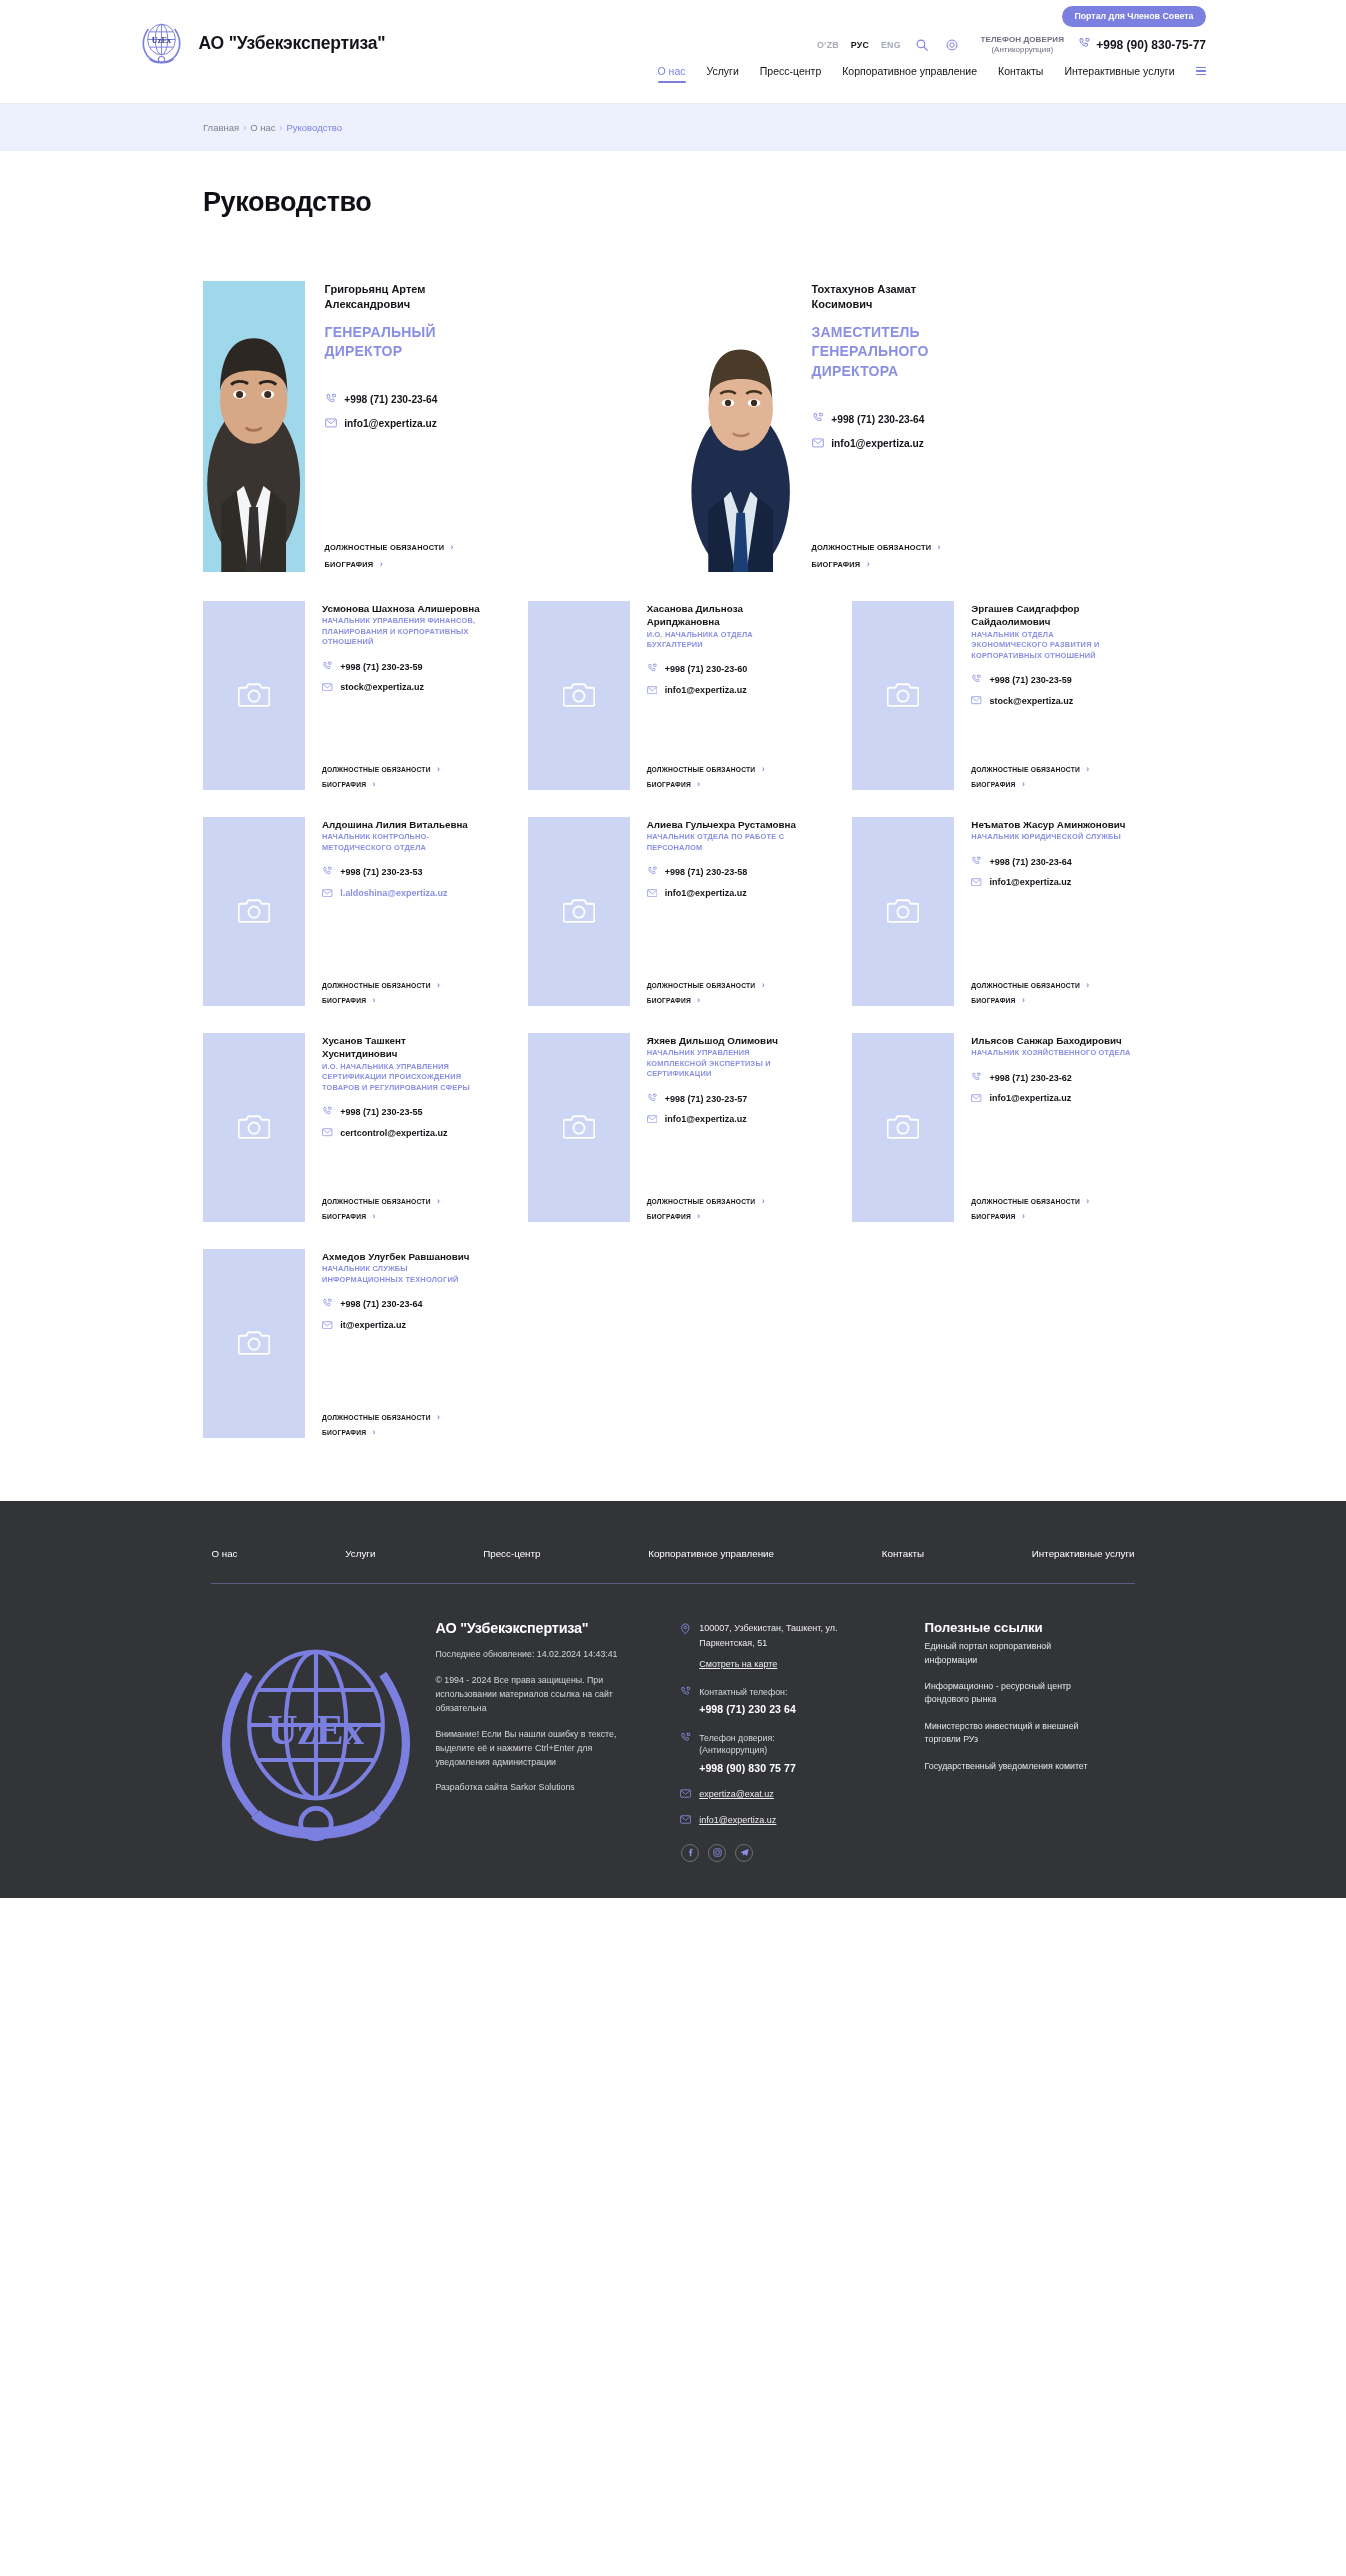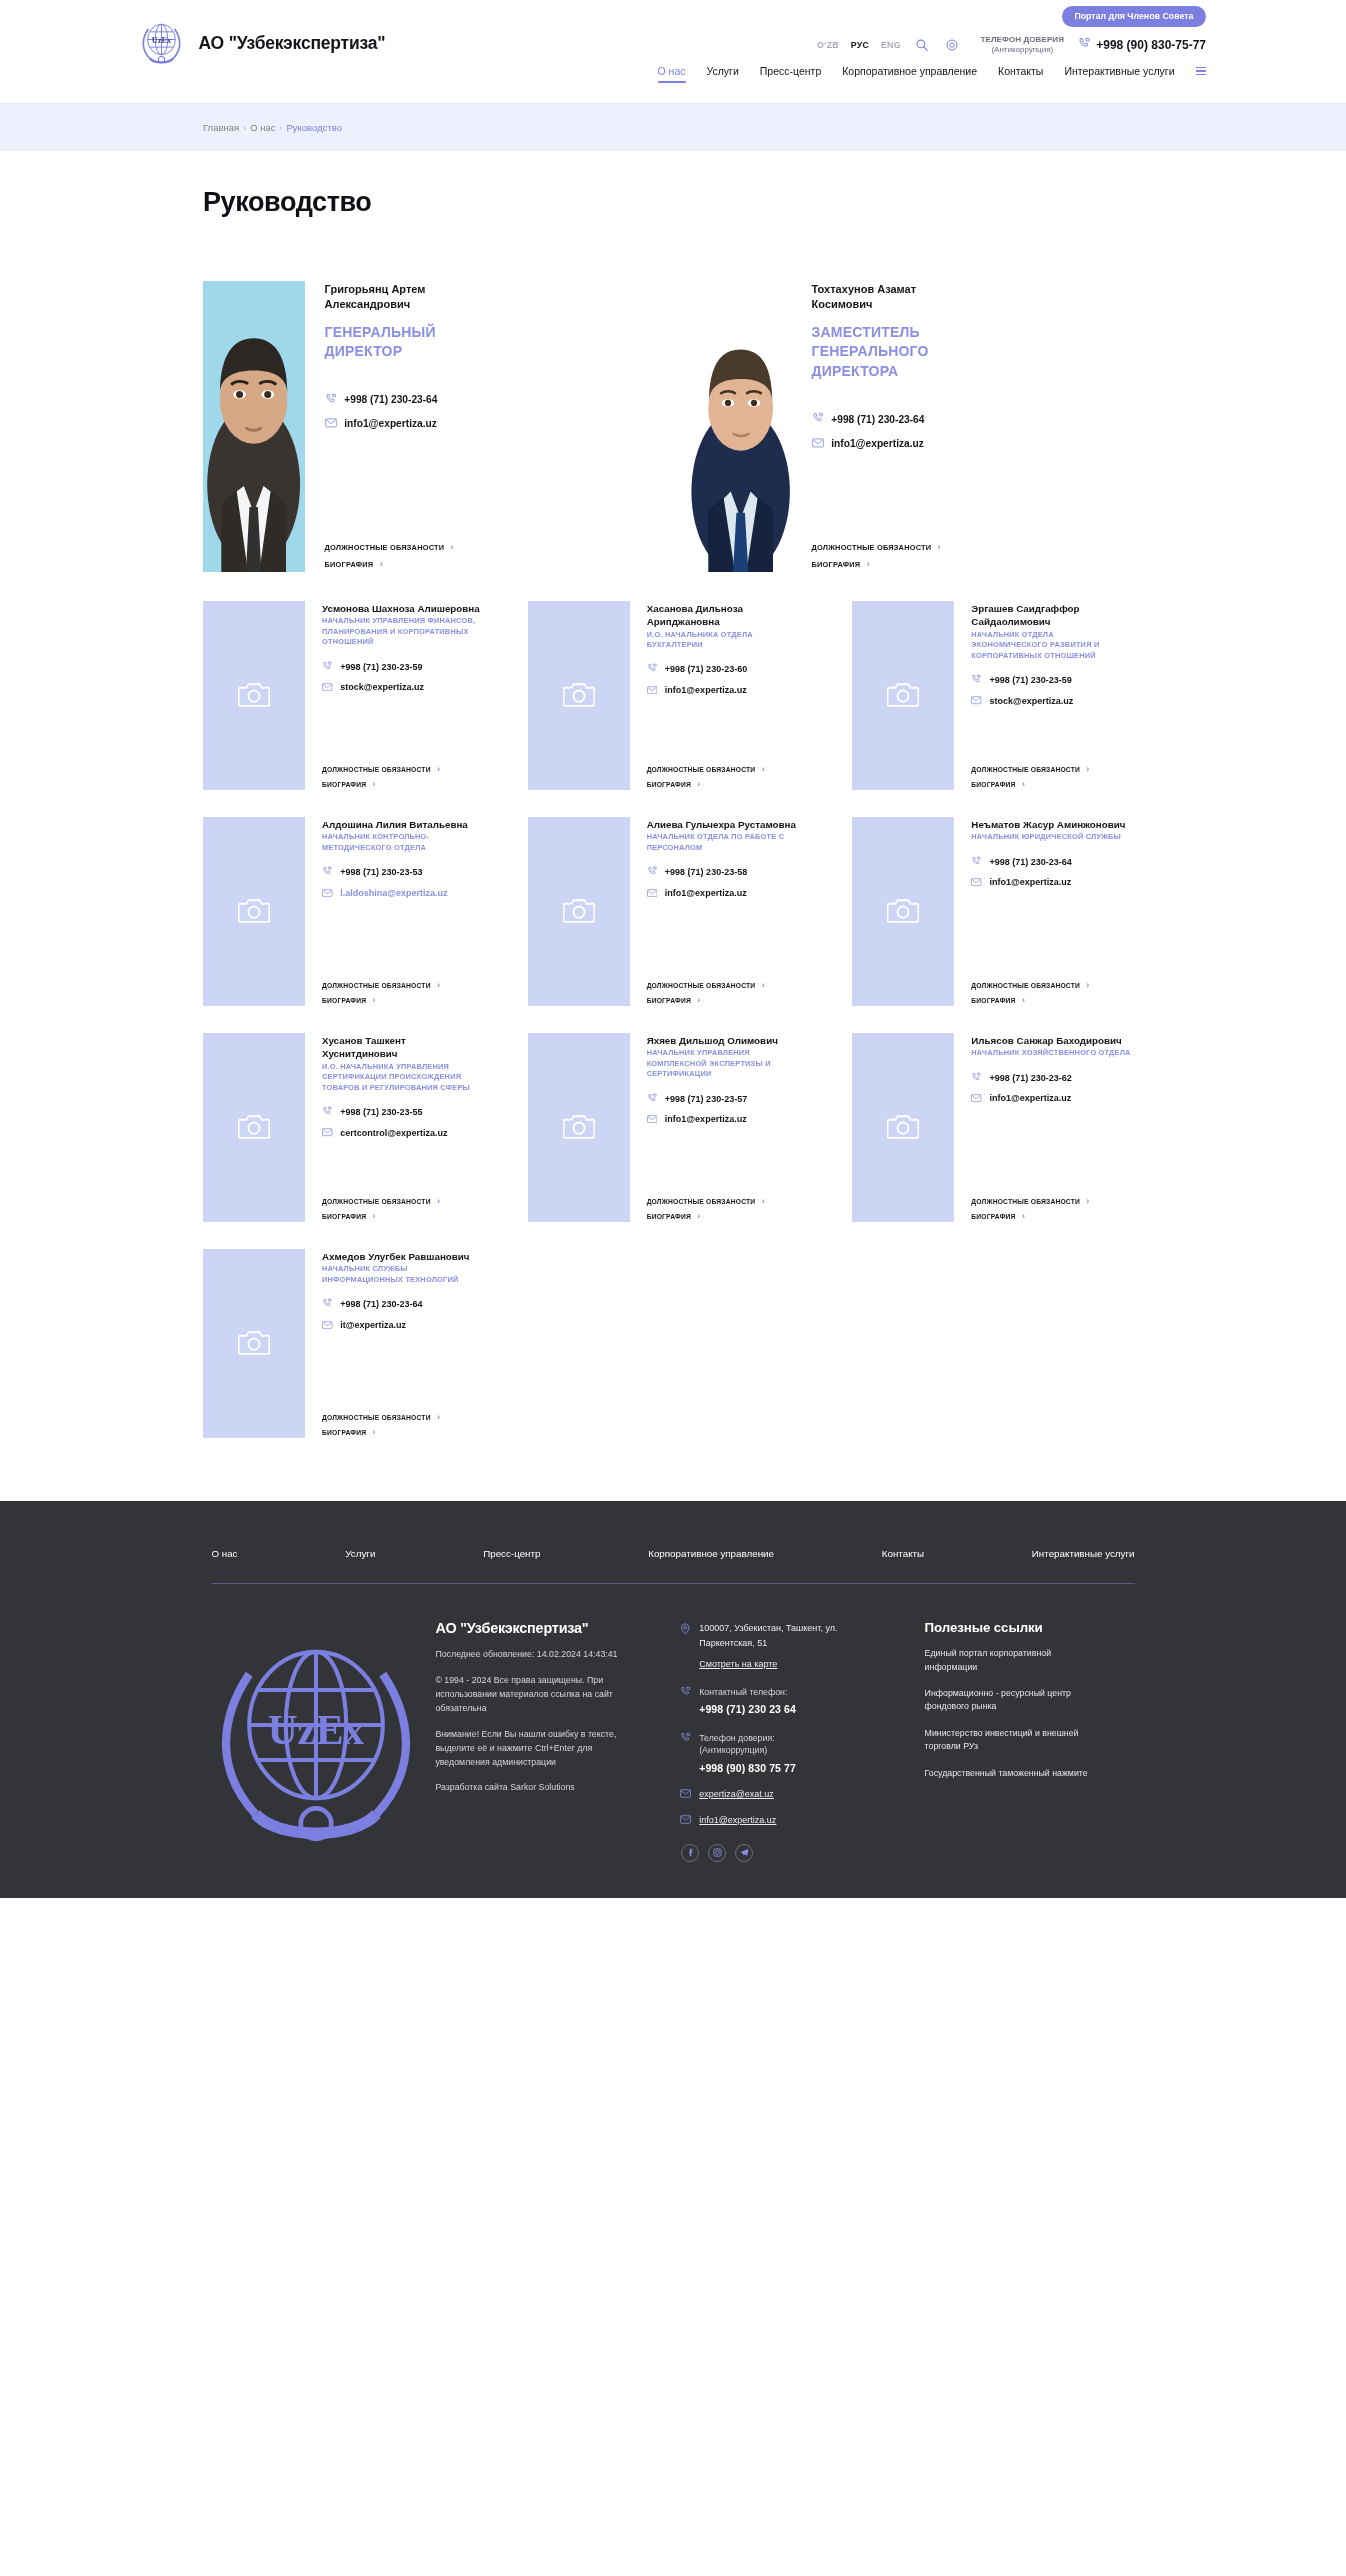--- a/index.html
+++ b/index.html
@@ -183,21 +183,21 @@
   .fc-num { font-size: 10.5px; font-weight: 700; color: #fff; margin-top: 4.9px; letter-spacing: 0.1px; }
   .fc-mail { display: flex; align-items: center; gap: 8.4px; margin-top: 14px; }
   .fc-mail a { font-size: 9px; color: #ededf0; text-decoration: underline; cursor: pointer; }
   .socials { display: flex; gap: 9px; margin: 18px 0 0 1.4px; }
   .soc {
     width: 18px; height: 18px; border-radius: 50%; border: 0.7px solid #6e6f74;
     display: flex; align-items: center; justify-content: center; cursor: pointer;
   }
 
   .fc-links-title { font-size: 13.3px; font-weight: 700; letter-spacing: -0.1px; }
-  .fc-links { margin-top: 12px; display: flex; flex-direction: column; gap: 12.6px; }
+  .fc-links { margin-top: 5px; display: flex; flex-direction: column; gap: 12.6px; }
   .fc-links a {
     font-size: 8.8px; color: #e6e7ea; text-decoration: none; line-height: 1.55;
     cursor: pointer; max-width: 168px; display: block;
   }
 </style>
 </head>
 <body>
 
 <header class="header">
   <div class="header-inner">
@@ -915,20 +915,20 @@
           </span>
         </div>
       </div>
 
       <div>
         <div class="fc-links-title">Полезные ссылки</div>
         <div class="fc-links">
           <a>Единый портал корпоративной информации</a>
           <a>Информационно - ресурсный центр фондового рынка</a>
           <a>Министерство инвестиций и внешней торговли РУз</a>
-          <a>Государственный таможенный нажмите</a>
+          <a>Государственный уведомления комитет</a>
         </div>
       </div>
 
     </div>
   </div>
 </footer>
 
 
 </body></html>

